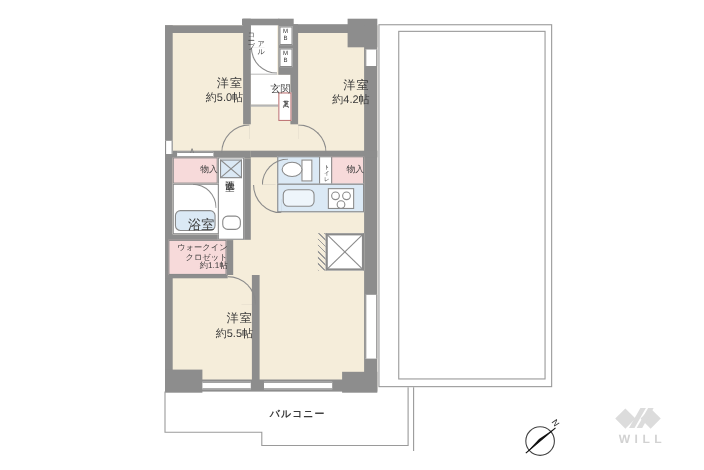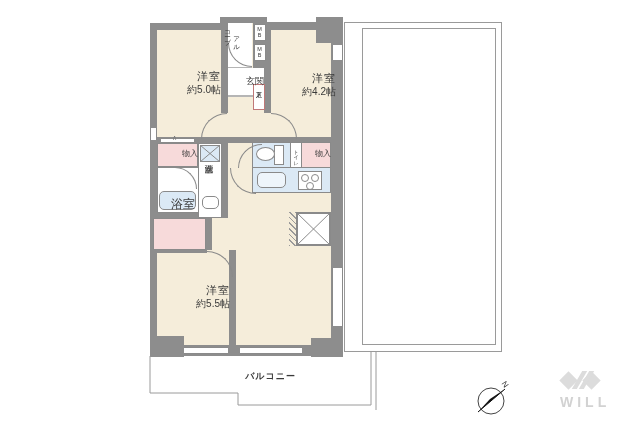--- a/index.html
+++ b/index.html
@@ -22,21 +22,21 @@
   .arc-tr{border-top:1px solid #8a8a8a;border-right:1px solid #8a8a8a;border-top-right-radius:100% 100%;}
   .arc-bl{border-bottom:1px solid #8a8a8a;border-left:1px solid #8a8a8a;border-bottom-left-radius:100% 100%;}
   .win{position:absolute;background:#ffffff;border-top:1px solid #8a8a8a;border-bottom:1px solid #8a8a8a;box-sizing:border-box;}
   .winv{position:absolute;background:#ffffff;border-left:1px solid #8a8a8a;border-right:1px solid #8a8a8a;box-sizing:border-box;}
   .fixture{position:absolute;background:#ffffff;border:1px solid #8a8a8a;box-sizing:border-box;}
   .roundfix{border-radius:5px;}
   .hatch{position:absolute;background:repeating-linear-gradient(45deg,#9a9a9a 0,#9a9a9a 1px,transparent 1px,transparent 4px);}
   .stepline{position:absolute;background:#b5b5b5;}
   .diamond{position:absolute;width:13px;height:13px;background:#dcdcdc;transform:rotate(45deg);}
   .zigbar{position:absolute;width:5px;height:18px;background:#dcdcdc;transform:skewX(-30deg);}
-  .logo-text{position:absolute;font-size:14px;font-weight:bold;letter-spacing:4px;color:#d2d2d2;}
+  .logo-text{position:absolute;font-size:11px;font-weight:bold;letter-spacing:4px;color:#d2d2d2;}
   .marker{position:absolute;font-size:7px;color:#7a7a7a;line-height:1;}
 </style>
 </head>
 <body>
 
 <div class="stage">
 
   <div class="fill cream" style="left:150px;top:23px;width:193px;height:332px;"></div>
 
   <div class="fill white" style="left:222px;top:17px;width:30px;height:51px;border-bottom:1px solid #b5b5b5;box-sizing:border-box;"></div>
@@ -131,20 +131,25 @@
     <div class="room-size">約5.0帖</div>
   </div>
   <div class="label" style="left:266px;top:72px;width:70px;">
     <div class="room-name">洋室</div>
     <div class="room-size">約4.2帖</div>
   </div>
   <div class="label" style="left:156px;top:284px;width:74px;">
     <div class="room-name">洋室</div>
     <div class="room-size">約5.5帖</div>
   </div>
+  <div class="label" style="left:152px;top:221px;width:55px;line-height:1.15;">
+    <div style="font-size:7.5px;">ウォークイン</div>
+    <div style="font-size:7.5px;">クロゼット</div>
+    <div style="font-size:7.5px;">約1.1帖</div>
+  </div>
   <div class="label" style="left:228px;top:76px;width:36px;font-size:9px;">玄関</div>
   <div class="label" style="left:157px;top:149px;width:41px;font-size:8px;">物入</div>
   <div class="label" style="left:301px;top:149px;width:30px;font-size:8px;">物入</div>
   <div class="label" style="left:155px;top:177px;width:40px;font-size:12px;margin-top:20px;">浴室</div>
   <span class="vtext" style="left:205px;top:158px;font-size:8.5px;color:#3a3a3a;">洗面室</span>
   <span class="vtext" style="left:293px;top:146px;font-size:5px;color:#3a3a3a;">トイレ</span>
   <span class="vtext" style="left:233px;top:32px;font-size:6.5px;color:#3a3a3a;">アル</span>
   <span class="vtext" style="left:224px;top:26px;font-size:6.5px;color:#3a3a3a;">コーブ</span>
 
   <svg class="abs" style="left:474px;top:383px;" width="40" height="36">

